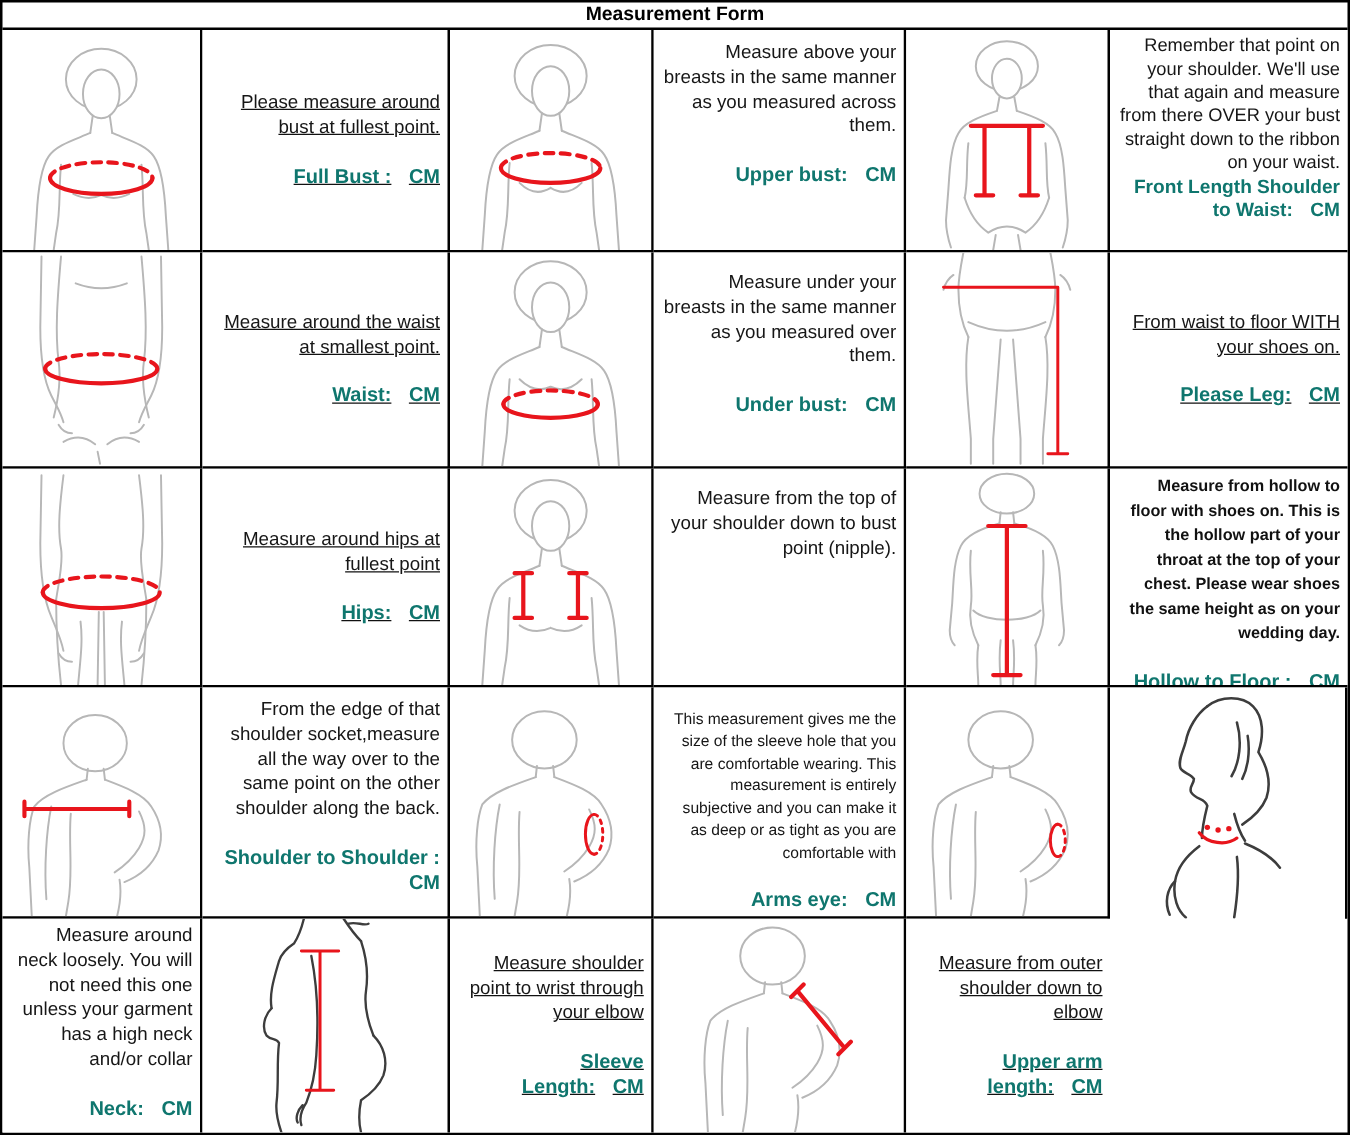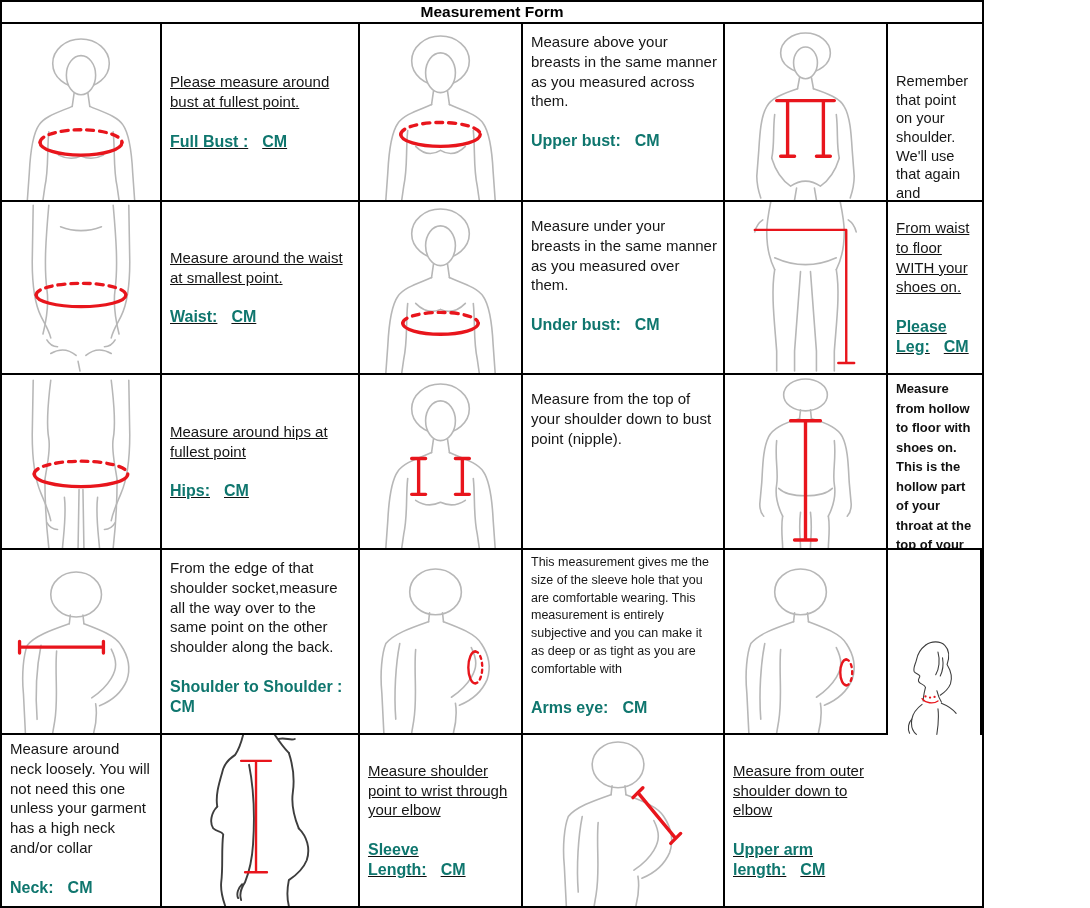--- a/index.html
+++ b/index.html
@@ -1,34 +1,34 @@
 <!DOCTYPE html>
 <html><head>
 <meta charset="utf-8">
 <style>
   html,body{margin:0;padding:0;background:#fff;}
   body{font-family:"Liberation Sans", sans-serif; color:#111;}
-  .form{width:984px;height:908px;box-sizing:border-box;border:2px solid #000;background:#fff;
+  .form{width:1080px;height:908px;box-sizing:border-box;border:2px solid #000;background:#fff;
     display:grid;
     grid-template-columns:160px 198px 163px 202px 163px auto;
     grid-template-rows:22px 178px 173px 175px 185px auto;}
   .title-cell{grid-column:1 / span 6;border-bottom:2px solid #000;display:flex;align-items:center;justify-content:center;
     font-weight:bold;font-size:15.5px;color:#000;}
   .cell{border-right:2px solid #000;border-bottom:2px solid #000;overflow:hidden;background:#fff;}
   .cell.last-col{border-right:none;}
   .cell.last-row{border-bottom:none;}
   .fig-cell{display:flex;align-items:flex-end;justify-content:center;}
   .fig-cell svg{width:100%;height:100%;display:block;}
-  .text-cell{padding:5px 6px 5px 8px;display:flex;flex-direction:column;}
+  .text-cell{padding:5px 6px 5px 8px;display:flex;flex-direction:column;text-align:right;}
   .v-center{justify-content:center;text-decoration:underline;}
   .pt4{padding-top:4px;} .pt8{padding-top:8px;} .pt14{padding-top:14px;}
   .desc{margin:0;font-size:15px;line-height:1.32;color:#161616;}
-  .desc.small{font-size:12.5px;line-height:1.42;}
+  .desc.small{font-size:12.5px;line-height:1.42;margin-top:13px;}
   .desc.small-bold{font-size:13px;font-weight:600;line-height:1.5;color:#111;}
-  .desc.fit{font-size:14.6px;line-height:1.28;margin-top:44px;}
+  .desc.fit{font-size:14.6px;line-height:1.28;}
   .label{margin:20px 0 0 0;font-size:16px;font-weight:bold;color:#0f766e;line-height:1.25;}
   .label.tight{margin-top:0;font-size:15.3px;}
   .label .unit{margin-left:14px;}
   .label .unit.newline{display:block;margin-left:0;}
   
   .g{stroke:#b7b7b7;stroke-width:1.6;fill:none;stroke-linecap:round;}
   .gf{stroke:#b7b7b7;stroke-width:1.6;fill:#fff;}
   .r{stroke:#e8151c;stroke-width:3.4;fill:none;stroke-linecap:round;}
   .rt{stroke:#e8151c;stroke-width:2.4;fill:none;stroke-linecap:round;}
   .rd{stroke:#e8151c;stroke-width:3.4;fill:none;stroke-linecap:round;stroke-dasharray:7 6;}

